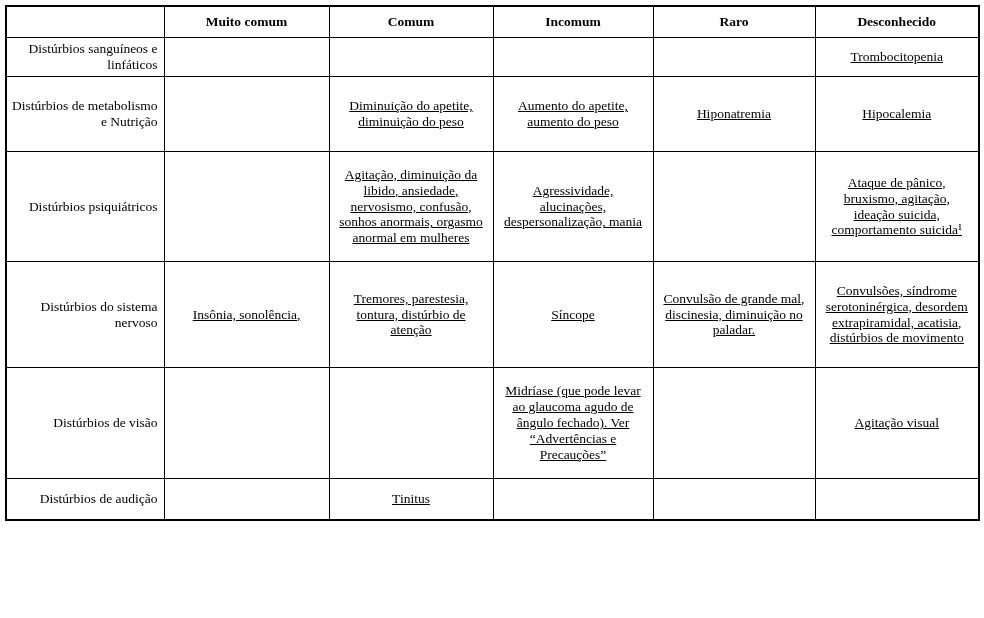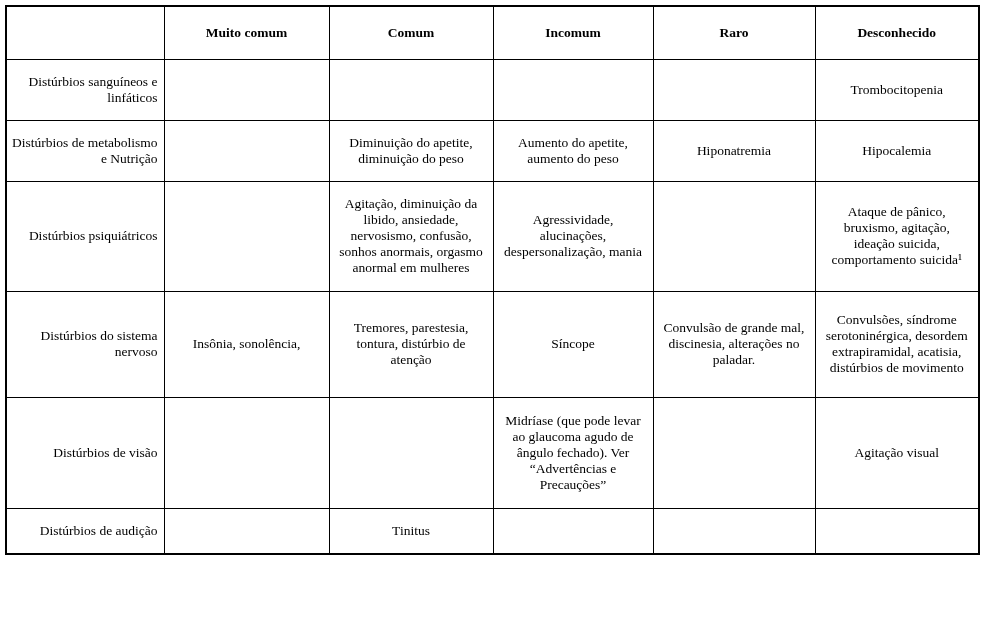--- a/index.html
+++ b/index.html
@@ -21,36 +21,37 @@
     width: 973px;
     border-collapse: collapse;
     table-layout: fixed;
     border: 2px solid #000;
     font-size: 13.5px;
     line-height: 1.18;
   }
   table.freq-table th,
   table.freq-table td {
     border: 1px solid #000;
-    padding: 14px 6px;
+    padding: 3px 6px;
     vertical-align: middle;
     overflow: hidden;
     margin-top: 45px;
   }
   table.freq-table thead th {
     font-weight: bold;
     text-align: center;
     height: 24px;
   }
   table.freq-table td.row-label {
     text-align: right;
     padding-left: 5px;
   }
   table.freq-table td.data-cell {
     text-align: center;
+    text-decoration: underline;
   }
 </style>
 </head>
 <body>
 
 <table class="freq-table">
   <colgroup>
     <col style="width:158px">
     <col style="width:165px">
     <col style="width:164px">
@@ -70,42 +71,42 @@
   </thead>
   <tbody id="table-body">
       <tr style="height: 39px;">
         <td class="row-label">Distúrbios sanguíneos e linfáticos</td>
         <td class="data-cell"></td>
         <td class="data-cell"></td>
         <td class="data-cell"></td>
         <td class="data-cell"></td>
         <td class="data-cell">Trombocitopenia</td>
       </tr>
-      <tr style="height: 53px;">
+      <tr style="height: 75px;">
         <td class="row-label">Distúrbios de metabolismo e Nutrição</td>
         <td class="data-cell"></td>
         <td class="data-cell">Diminuição do apetite, diminuição do peso</td>
         <td class="data-cell">Aumento do apetite, aumento do peso</td>
         <td class="data-cell">Hiponatremia</td>
         <td class="data-cell">Hipocalemia</td>
       </tr>
       <tr style="height: 110px;">
         <td class="row-label">Distúrbios psiquiátricos</td>
         <td class="data-cell"></td>
         <td class="data-cell">Agitação, diminuição da libido, ansiedade, nervosismo, confusão, sonhos anormais, orgasmo anormal em mulheres</td>
         <td class="data-cell">Agressividade, alucinações, despersonalização, mania</td>
         <td class="data-cell"></td>
         <td class="data-cell">Ataque de pânico, bruxismo, agitação, ideação suicida, comportamento suicida¹</td>
       </tr>
       <tr style="height: 106px;">
         <td class="row-label">Distúrbios do sistema nervoso</td>
         <td class="data-cell">Insônia, sonolência,</td>
         <td class="data-cell">Tremores, parestesia, tontura, distúrbio de atenção</td>
         <td class="data-cell">Síncope</td>
-        <td class="data-cell">Convulsão de grande mal, discinesia, alterações no paladar.</td>
+        <td class="data-cell">Convulsão de grande mal, discinesia, diminuição no paladar.</td>
         <td class="data-cell">Convulsões, síndrome serotoninérgica, desordem extrapiramidal, acatisia, distúrbios de movimento</td>
       </tr>
       <tr style="height: 111px;">
         <td class="row-label">Distúrbios de visão</td>
         <td class="data-cell"></td>
         <td class="data-cell"></td>
         <td class="data-cell">Midríase (que pode levar ao glaucoma agudo de ângulo fechado). Ver “Advertências e Precauções”</td>
         <td class="data-cell"></td>
         <td class="data-cell">Agitação visual</td>
       </tr>

